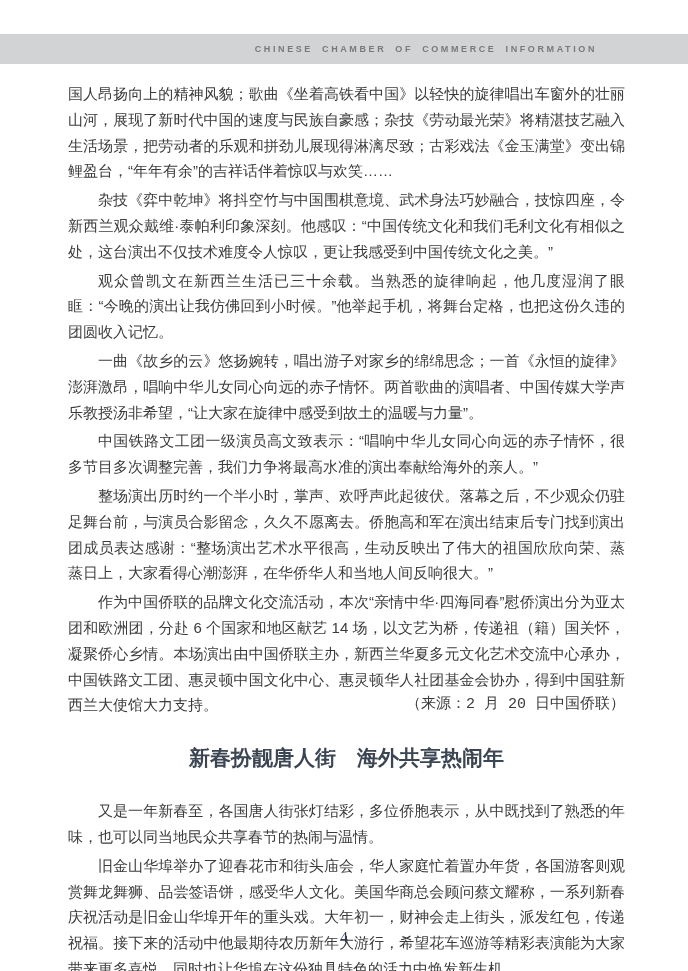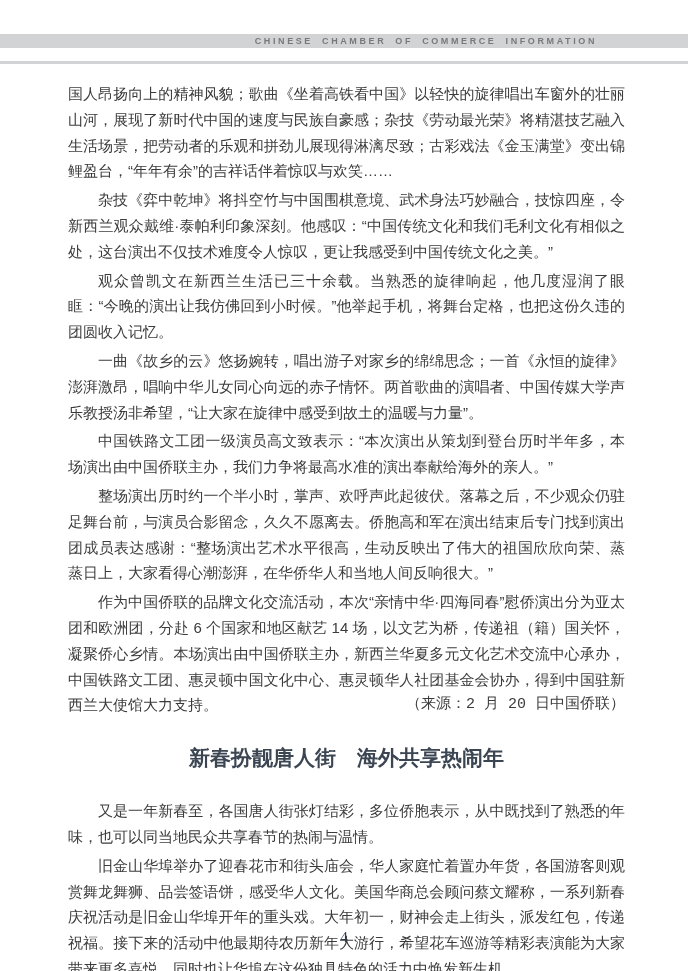--- a/index.html
+++ b/index.html
@@ -17,21 +17,21 @@
   .page {
     position: absolute;
     inset: 0;
     background: #ffffff;
   }
   .banner {
     position: absolute;
     top: 34px;
     left: 0;
     right: 0;
-    height: 14px;
+    height: 30px;
     background: var(--banner-bg, #d2d3d4);
     display: flex;
     align-items: center;
     justify-content: flex-end;
     padding-right: 91px;
     box-sizing: border-box;
   }
   .banner-text {
     font-size: 9px;
     font-weight: bold;
@@ -103,21 +103,21 @@
   <div class="article-body">
 
     <p class="para">国人昂扬向上的精神风貌；歌曲《坐着高铁看中国》以轻快的旋律唱出车窗外的壮丽山河，展现了新时代中国的速度与民族自豪感；杂技《劳动最光荣》将精湛技艺融入生活场景，把劳动者的乐观和拼劲儿展现得淋漓尽致；古彩戏法《金玉满堂》变出锦鲤盈台，“年年有余”的吉祥话伴着惊叹与欢笑……</p>
 
     <p class="para indent">杂技《弈中乾坤》将抖空竹与中国围棋意境、武术身法巧妙融合，技惊四座，令新西兰观众戴维·泰帕利印象深刻。他感叹：“中国传统文化和我们毛利文化有相似之处，这台演出不仅技术难度令人惊叹，更让我感受到中国传统文化之美。”</p>
 
     <p class="para indent">观众曾凯文在新西兰生活已三十余载。当熟悉的旋律响起，他几度湿润了眼眶：“今晚的演出让我仿佛回到小时候。”他举起手机，将舞台定格，也把这份久违的团圆收入记忆。</p>
 
     <p class="para indent">一曲《故乡的云》悠扬婉转，唱出游子对家乡的绵绵思念；一首《永恒的旋律》澎湃激昂，唱响中华儿女同心向远的赤子情怀。两首歌曲的演唱者、中国传媒大学声乐教授汤非希望，“让大家在旋律中感受到故土的温暖与力量”。</p>
 
-    <p class="para indent">中国铁路文工团一级演员高文致表示：“本次演出从策划到登台历时半年多，本场演出由中国侨联主办，我们力争将最高水准的演出奉献给海外的亲人。”</p>
+    <p class="para indent">中国铁路文工团一级演员高文致表示：“唱响中华儿女同心向远的赤子情怀，很多节目多次调整完善，我们力争将最高水准的演出奉献给海外的亲人。”</p>
 
     <p class="para indent">整场演出历时约一个半小时，掌声、欢呼声此起彼伏。落幕之后，不少观众仍驻足舞台前，与演员合影留念，久久不愿离去。侨胞高和军在演出结束后专门找到演出团成员表达感谢：“整场演出艺术水平很高，生动反映出了伟大的祖国欣欣向荣、蒸蒸日上，大家看得心潮澎湃，在华侨华人和当地人间反响很大。”</p>
 
     <p class="para indent"><span>作为中国侨联的品牌文化交流活动，本次“亲情中华·四海同春”慰侨演出分为亚太团和欧洲团，分赴 6 个国家和地区献艺 14 场，以文艺为桥，传递祖（籍）国关怀，凝聚侨心乡情。本场演出由中国侨联主办，新西兰华夏多元文化艺术交流中心承办，中国铁路文工团、惠灵顿中国文化中心、惠灵顿华人社团基金会协办，得到中国驻新西兰大使馆大力支持。</span><span class="source">（来源：2 月 20 日中国侨联）</span></p>
 
     <h2 class="article-title">新春扮靓唐人街　海外共享热闹年</h2>
 
     <p class="para indent">又是一年新春至，各国唐人街张灯结彩，多位侨胞表示，从中既找到了熟悉的年味，也可以同当地民众共享春节的热闹与温情。</p>
 
     <p class="para indent">旧金山华埠举办了迎春花市和街头庙会，华人家庭忙着置办年货，各国游客则观赏舞龙舞狮、品尝签语饼，感受华人文化。美国华商总会顾问蔡文耀称，一系列新春庆祝活动是旧金山华埠开年的重头戏。大年初一，财神会走上街头，派发红包，传递祝福。接下来的活动中他最期待农历新年大游行，希望花车巡游等精彩表演能为大家带来更多喜悦，同时也让华埠在这份独具特色的活力中焕发新生机。</p>

